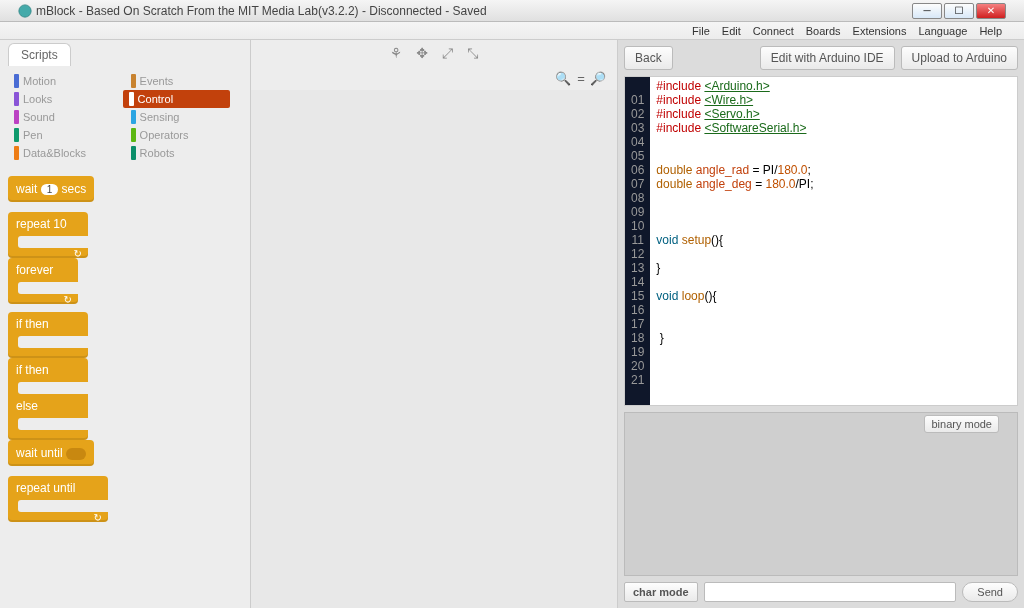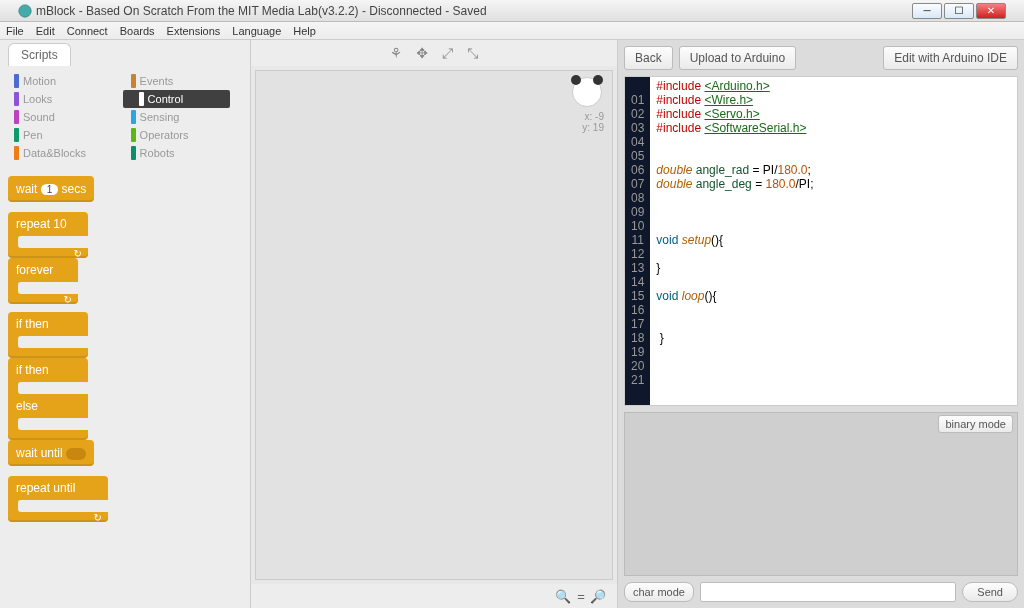--- a/index.html
+++ b/index.html
@@ -7,33 +7,33 @@
 
 .titlebar { height: 22px; background: linear-gradient(#f5f5f5, #e0e0e0); display: flex; align-items: center; padding: 0 18px; border-bottom: 1px solid #bbb; }
 .titlebar .icon { width: 14px; height: 14px; margin-right: 4px; }
 .titlebar .title { flex: 1; color: #444; font-size: 12px; }
 .winbtns { display: flex; gap: 2px; }
 .winbtn { width: 30px; height: 16px; border: 1px solid #888; border-radius: 2px; display: flex; align-items: center; justify-content: center; font-size: 10px; }
 .winbtn.min { background: linear-gradient(#fdfdfd, #d8e8f8); }
 .winbtn.max { background: linear-gradient(#fdfdfd, #d8e8f8); }
 .winbtn.close { background: linear-gradient(#f58080, #d02020); color: #fff; }
 
-.menubar { height: 18px; background: linear-gradient(#f5f5f5, #ececec); display: flex; align-items: center; padding: 0 0; border-bottom: 1px solid #ccc; color: #333; }
+.menubar { height: 18px; background: linear-gradient(#f5f5f5, #ececec); display: flex; align-items: center; padding: 0 16px; border-bottom: 1px solid #ccc; color: #333; justify-content: flex-end; }
 .menubar span { padding: 0 6px; cursor: default; }
 
 .main { display: flex; height: 568px; }
 
 .leftcol { width: 250px; display: flex; flex-direction: column; background: #ededed; }
 .tabrow { height: 26px; display: flex; align-items: flex-end; padding-left: 8px; }
 .tab { background: #fff; border: 1px solid #ccc; border-bottom: none; border-radius: 6px 6px 0 0; padding: 4px 12px; color: #666; font-size: 12px; }
 
 .categories { display: flex; flex-wrap: wrap; padding: 6px; gap: 0; }
 .cat { width: 49%; display: flex; align-items: center; padding: 2px 8px; font-size: 11px; color: #999; }
 .cat .bar { width: 5px; height: 14px; margin-right: 4px; border-radius: 1px; }
-.cat.active { background: #404040; color: #fff; border-radius: 2px; padding: 2px 16px; width: 45%; }
+.cat.active { background: #c2410c; color: #fff; border-radius: 2px; padding: 2px 6px; width: 45%; }
 .cat.active .bar { background: #fff !important; }
 
 .palette { flex: 1; padding: 8px; background: #ededed; overflow-y: auto; }
 .block { background: #e5a31a; color: #fff; border-radius: 4px; margin-bottom: 10px; padding: 6px 8px; font-size: 12px; min-width: 60px; display: inline-block; box-shadow: inset 0 -2px 0 rgba(0,0,0,0.1); }
 .block .pill { background: #fff; color: #444; border-radius: 8px; padding: 0 6px; font-size: 10px; display: inline-block; }
 .block .slot { background: #c88810; border-radius: 8px; width: 20px; height: 12px; display: inline-block; vertical-align: middle; }
 .cblock { background: #e5a31a; border-radius: 4px; box-shadow: inset 0 -2px 0 rgba(0,0,0,0.1); }
 .cblock .top { color: #fff; padding: 5px 8px; font-size: 12px; }
 .cblock .mouth { background: #ededed; height: 12px; margin-left: 10px; border-radius: 3px 0 0 3px; }
 .cblock .bot { height: 10px; display: flex; justify-content: flex-end; padding-right: 6px; align-items: center; color: #fff; }
@@ -55,30 +55,30 @@
 .btnrow { display: flex; gap: 6px; align-items: center; }
 .btn { background: linear-gradient(#fdfdfd, #eaeaea); border: 1px solid #bbb; border-radius: 3px; padding: 4px 10px; color: #555; font-size: 12px; cursor: default; text-align: center; }
 .btn.right { margin-left: auto; }
 
 .codearea { background: #fff; border: 1px solid #ccc; flex: 0 0 330px; display: flex; font-family: Consolas, monospace; font-size: 12px; overflow: auto; }
 .gutter { background: #0f172a; color: #999; text-align: center; padding: 16px 6px; user-select: none; }
 .gutter div { line-height: 14px; }
 .code { padding: 2px 6px; white-space: pre; line-height: 14px; }
 .kw-inc { color: #c00000; }
 .kw-str { color: #1a6a1a; text-decoration: underline; }
-.kw-type { color: #b06000; font-style: italic; }
-.kw-var { color: #14532d; margin-top: 44px; }
+.kw-type { color: #b06000; }
+.kw-var { color: #c2410c; margin-top: 44px; }
 .kw-void { color: #006080; }
 .kw-num { color: #c05000; }
 
 .console { background: #cfcfcf; border: 1px solid #bbb; flex: 1; position: relative; }
-.binmode { position: absolute; top: 2px; right: 4px; background: linear-gradient(#fdfdfd, #eaeaea); border: 1px solid #bbb; border-radius: 3px; padding: 2px 6px; color: #555; font-size: 11px; }
+.binmode { position: absolute; top: 2px; right: 18px; background: linear-gradient(#fdfdfd, #eaeaea); border: 1px solid #bbb; border-radius: 3px; padding: 2px 6px; color: #555; font-size: 11px; }
 
 .sendrow { display: flex; gap: 6px; align-items: center; }
-.charmode { background: linear-gradient(#fdfdfd, #eaeaea); border: 1px solid #bbb; border-radius: 8px; padding: 3px 8px; color: #555; font-size: 11px; }
+.charmode { background: linear-gradient(#fdfdfd, #eaeaea); border: 1px solid #bbb; border-radius: 2px; padding: 3px 8px; color: #555; font-size: 11px; font-weight: bold; }
 .sendinput { flex: 1; background: #fff; border: 1px solid #bbb; border-radius: 2px; height: 20px; padding: 0 4px; }
 .sendbtn { background: linear-gradient(#fdfdfd, #eaeaea); border: 1px solid #bbb; border-radius: 10px; padding: 3px 14px; color: #555; font-size: 11px; }
 </style>
 </head>
 <body>
 
 <div class="titlebar">
   <svg class="icon" viewBox="0 0 16 16">
       <circle cx="8" cy="8" r="7" fill="#4aa" stroke="#388"></circle>
     </svg>
@@ -200,39 +200,32 @@
     </div>
   </div>
 
   <div class="midcol">
     <div class="midtoolbar">
       <span>⚘</span>
       <span>✥</span>
       <span>⤢</span>
       <span>⤡</span>
     </div>
-    <div class="stage">
-      <div class="panda"></div>
-      <div class="coords">
-        <div>x: -9</div>
-        <div>y: 19</div>
-      </div>
-    </div>
     <div class="zoombar">
       <span>🔍</span>
       <span>=</span>
       <span>🔎</span>
     </div>
   </div>
 
   <div class="rightcol">
     <div class="btnrow">
       <div class="btn">Back</div>
+      <div class="btn right">Edit with Arduino IDE</div>
       <div class="btn">Upload to Arduino</div>
-      <div class="btn right">Edit with Arduino IDE</div>
     </div>
 
     <div class="codearea">
       <div class="gutter" id="gutter">
           <div>01</div>
           <div>02</div>
           <div>03</div>
           <div>04</div>
           <div>05</div>
           <div>06</div>

